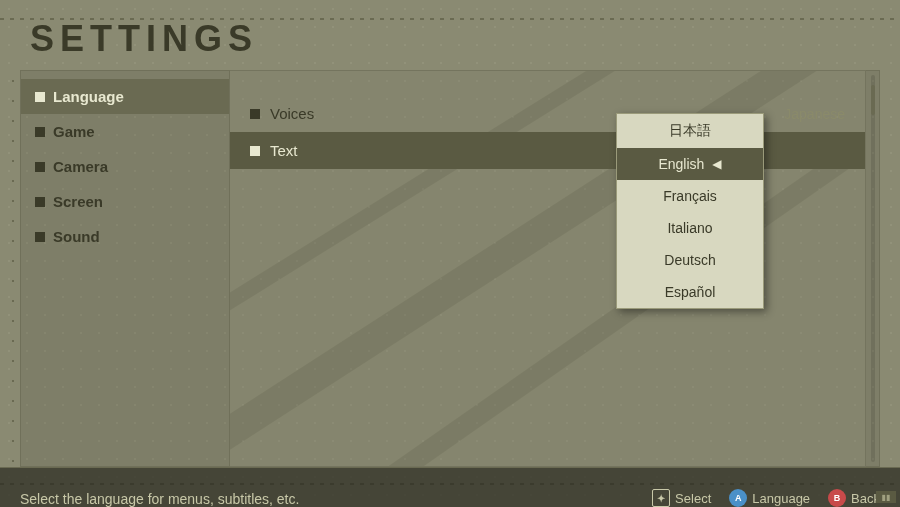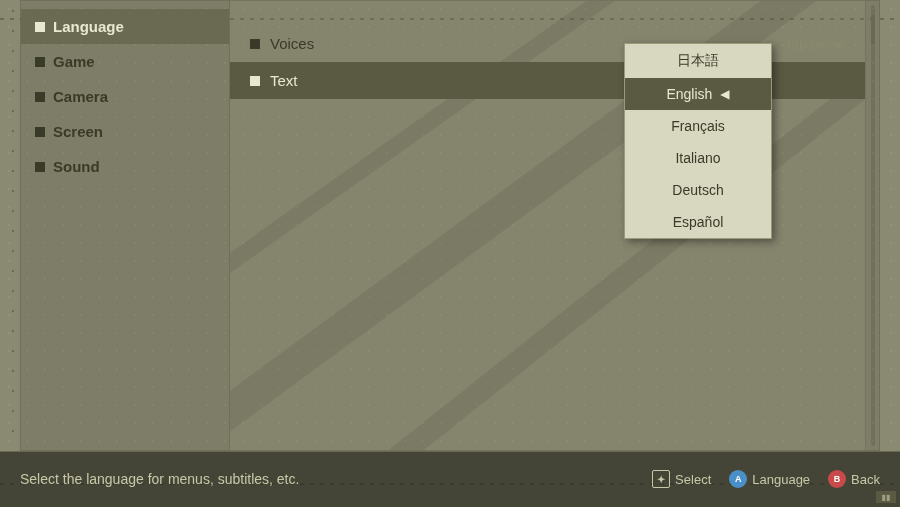--- a/index.html
+++ b/index.html
@@ -188,21 +188,21 @@
       background: #6a6a52;
       border-radius: 2px;
       position: absolute;
       top: 10px;
     }
 
     
     .dropdown {
       position: absolute;
       top: 42px;
-      left: 394px;
+      left: 386px;
       width: 148px;
       background: #d8d8c0;
       border: 1px solid #9a9a7a;
       z-index: 10;
       box-shadow: 3px 3px 8px rgba(0,0,0,0.4);
     }
 
     .dropdown-item {
       padding: 8px 16px;
       color: #3a3a28;
@@ -235,24 +235,24 @@
       opacity: 0.12;
     }
 
     .deco-lines svg {
       width: 100%;
       height: 100%;
     }
 
     
     .status-bar {
-      height: 56px;
+      height: 40px;
       background: rgba(40, 40, 30, 0.7);
       display: flex;
-      align-items: center;
+      align-items: flex-end;
       padding: 0 20px;
       gap: 12px;
       position: relative;
     }
 
     .status-bar::before {
       content: '';
       position: absolute;
       top: 0; left: 0; right: 0;
       height: 1px;
@@ -320,20 +320,23 @@
   </style>
 </head>
 <body>
 
 <div class="bg-pattern"></div>
 <div class="top-border"></div>
 <div class="bottom-border"></div>
 
 <div class="main-container">
 
+  <div class="title-bar">
+    <div class="title">SETTINGS</div>
+  </div>
 
   <div class="content-area">
 
     <div class="sidebar">
       <div class="sidebar-item active">
         <span class="item-icon"></span>
         <span>Language</span>
       </div>
       <div class="sidebar-item">
         <span class="item-icon"></span>

